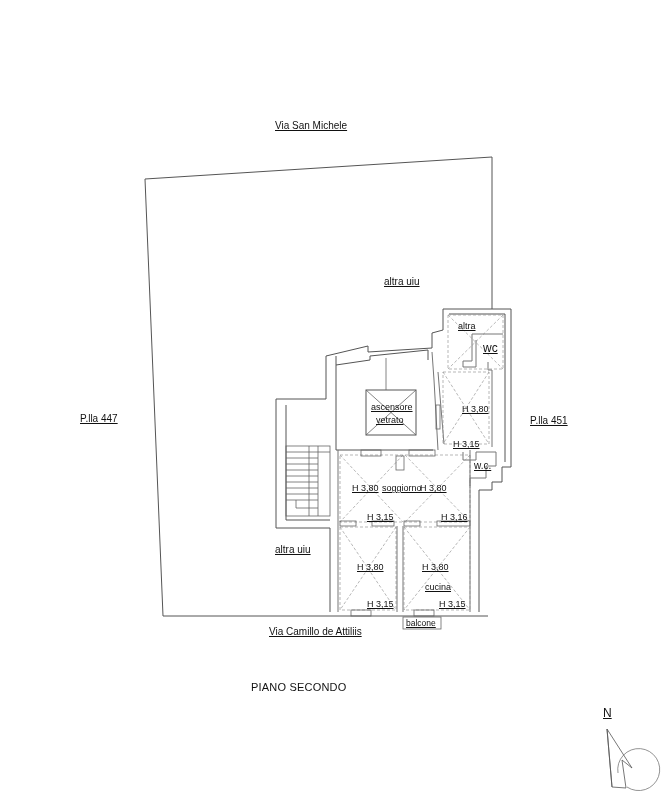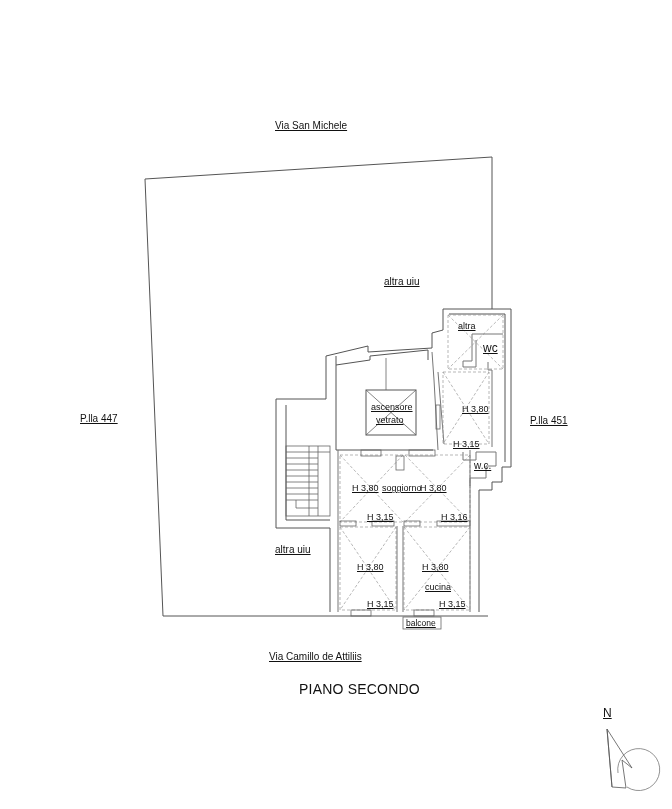--- a/index.html
+++ b/index.html
@@ -1,21 +1,21 @@
 <!DOCTYPE html>
 <html><head>
 <meta charset="utf-8">
 <style>
   html, body { margin: 0; padding: 0; background: #ffffff; }
   body { width: 672px; height: 809px; position: relative; overflow: hidden;
          font-family: "Liberation Sans", sans-serif; color: #111; }
   svg { position: absolute; left: 0; top: 0; }
   .lbl { position: absolute; font-size: 10px; white-space: nowrap; line-height: 1; text-decoration: underline; }
   .sm { font-size: 9px; }
-  .title { position: absolute; font-size: 14px; letter-spacing: 0.2px; white-space: nowrap; margin-left: 48px; }
+  .title { position: absolute; font-size: 11px; letter-spacing: 0.2px; white-space: nowrap; }
   .wall { fill: none; stroke: #555; stroke-width: 1; }
   .wall2 { fill: none; stroke: #777; stroke-width: 1; }
   .dash { fill: none; stroke: #999; stroke-width: 0.7; stroke-dasharray: 3 2; }
   .thin { fill: none; stroke: #666; stroke-width: 0.8; }
 </style>
 </head>
 <body>
 
 <svg width="672" height="809" viewBox="0 0 672 809">
 
@@ -134,15 +134,15 @@
 <div class="lbl sm" style="left:367px;top:513px;">H 3,15</div>
 <div class="lbl sm" style="left:441px;top:513px;">H 3,16</div>
 
 <div class="lbl sm" style="left:357px;top:563px;">H 3,80</div>
 <div class="lbl sm" style="left:422px;top:563px;">H 3,80</div>
 <div class="lbl sm" style="left:425px;top:583px;">cucina</div>
 <div class="lbl sm" style="left:367px;top:600px;">H 3,15</div>
 <div class="lbl sm" style="left:439px;top:600px;">H 3,15</div>
 <div class="lbl sm" style="left:406px;top:619px;font-size:8.5px;">balcone</div>
 
-<div class="lbl" style="left:269px;top:652px;">Via Camillo de Attiliis</div>
+<div class="lbl" style="left:269px;top:627px;">Via Camillo de Attiliis</div>
 <div class="title" style="left:251px;top:681px;">PIANO SECONDO</div>
 <div class="lbl" style="left:603px;top:707px;font-size:12px;">N</div>
 
 </body></html>

